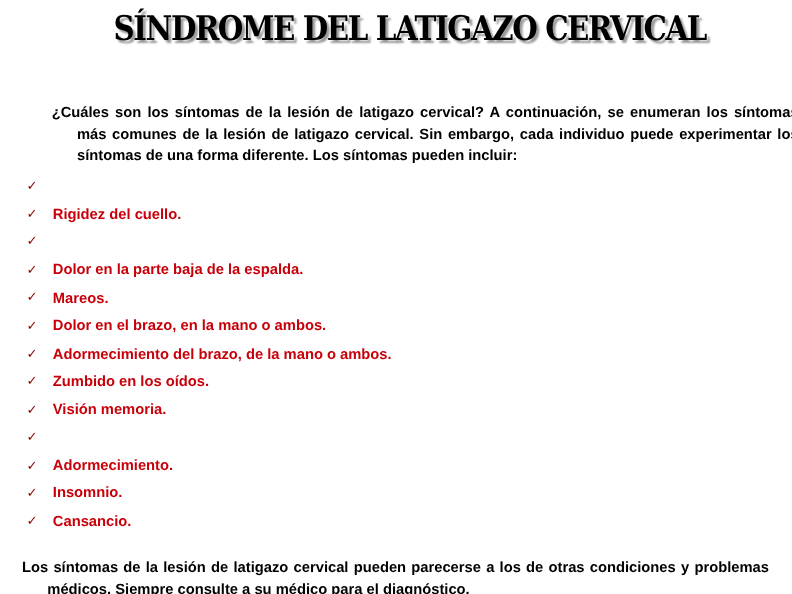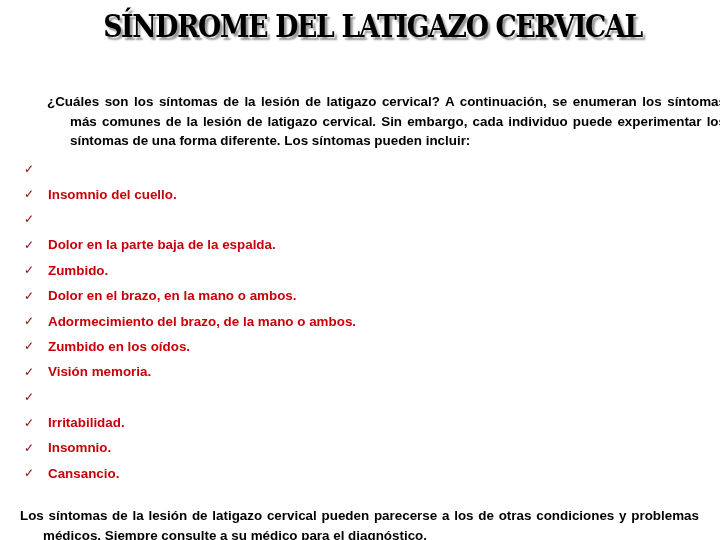--- a/index.html
+++ b/index.html
@@ -74,32 +74,32 @@
 <div class="title">SÍNDROME DEL LATIGAZO CERVICAL</div>
 
 <div class="para intro">¿Cuáles son los síntomas de la lesión de latigazo cervical?   A continuación, se enumeran los síntomas más comunes de la lesión de latigazo cervical. Sin embargo, cada individuo puede experimentar los síntomas de una forma diferente. Los síntomas pueden incluir:</div>
 
 <ul class="list">
   <li>
       <span class="check">✓</span>
     </li>
   <li>
       <span class="check">✓</span>
-      <span>Insomnio del cuello.</span>
+      <span>Rigidez del cuello.</span>
     </li>
   <li>
       <span class="check">✓</span>
     </li>
   <li>
       <span class="check">✓</span>
       <span>Dolor en la parte baja de la espalda.</span>
     </li>
   <li>
       <span class="check">✓</span>
-      <span>Zumbido.</span>
+      <span>Mareos.</span>
     </li>
   <li>
       <span class="check">✓</span>
       <span>Dolor en el brazo, en la mano o ambos.</span>
     </li>
   <li>
       <span class="check">✓</span>
       <span>Adormecimiento del brazo, de la mano o ambos.</span>
     </li>
   <li>
@@ -108,21 +108,21 @@
     </li>
   <li>
       <span class="check">✓</span>
       <span>Visión memoria.</span>
     </li>
   <li>
       <span class="check">✓</span>
     </li>
   <li>
       <span class="check">✓</span>
-      <span>Irritabilidad.</span>
+      <span>Adormecimiento.</span>
     </li>
   <li>
       <span class="check">✓</span>
       <span>Insomnio.</span>
     </li>
   <li>
       <span class="check">✓</span>
       <span>Cansancio.</span>
     </li>
 </ul>

